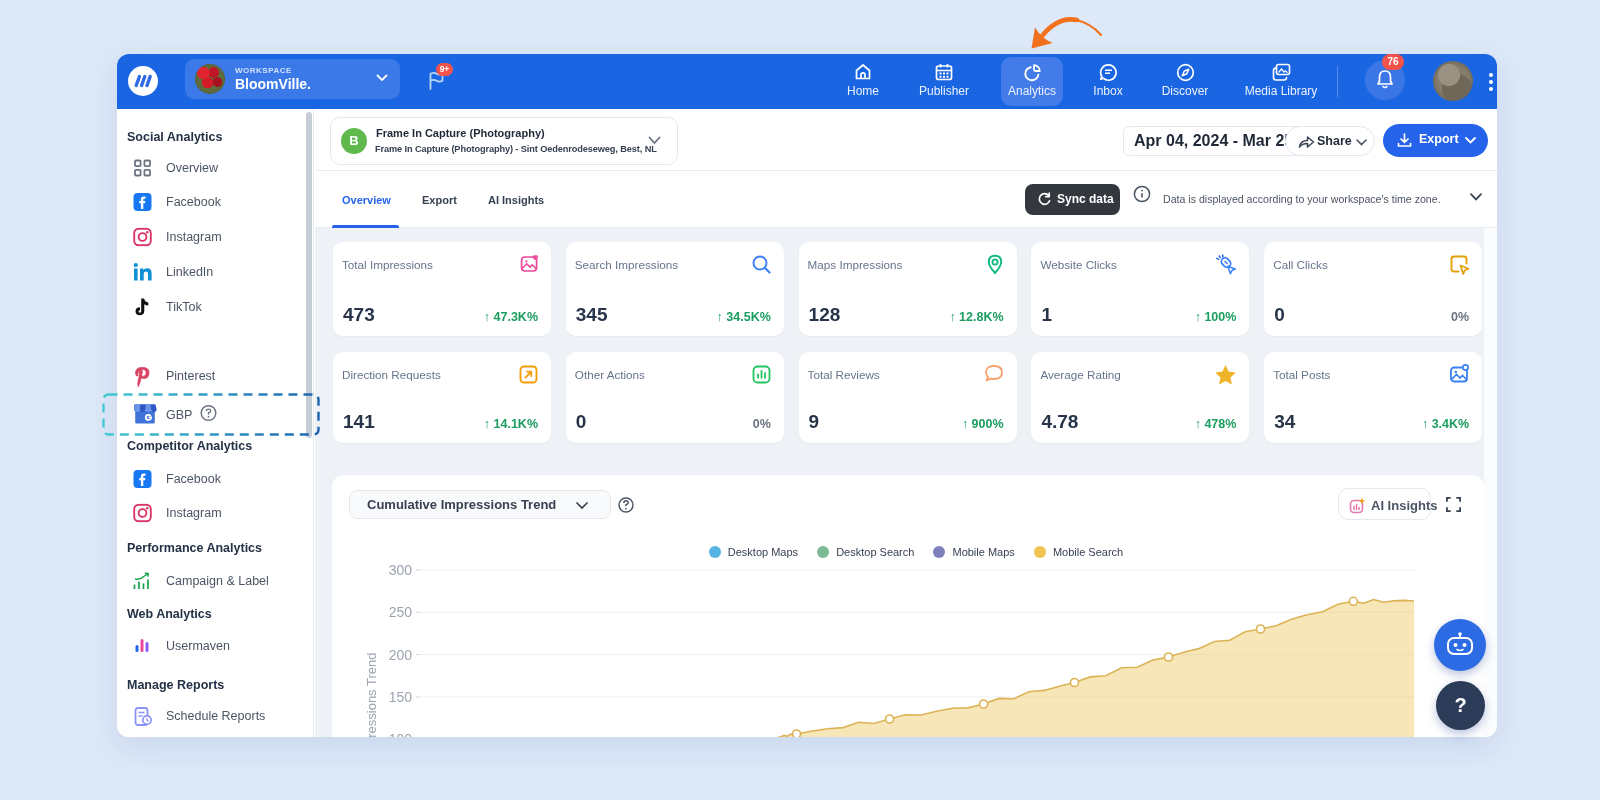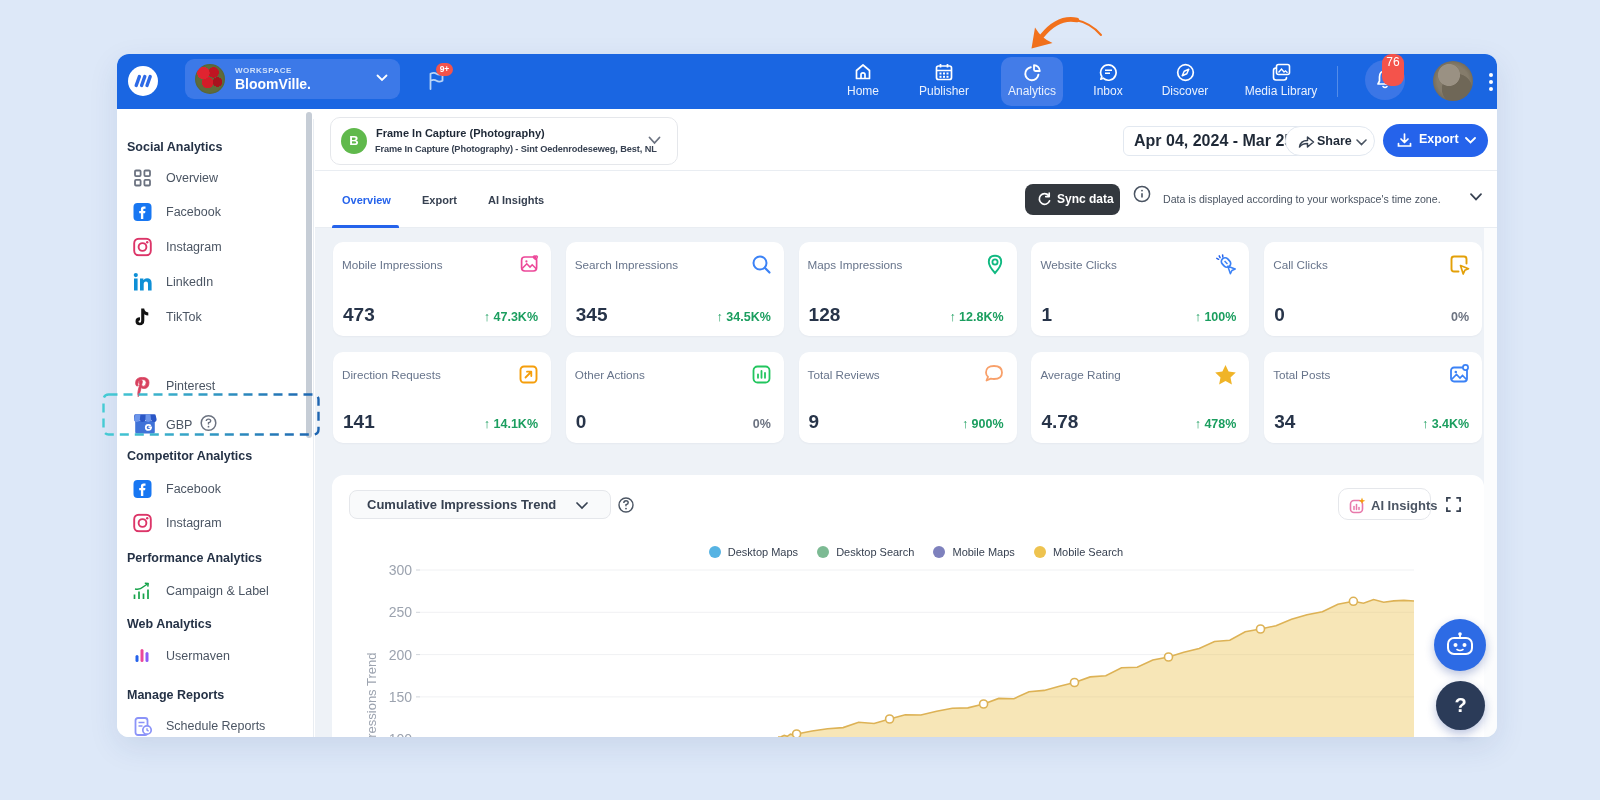--- a/index.html
+++ b/index.html
@@ -16,27 +16,27 @@
 .wsname { position:absolute; left:50px; top:17px; font-size:14px; color:#fff; font-weight:bold; }
 .wschev { position:absolute; right:12px; top:15px; }
 .flagwrap { position:absolute; left:311px; top:17px; }
 .flagbadge { position:absolute; left:319px; top:9px; min-width:17px; height:13px; background:#f4534b; border-radius:7px; color:#fff; font-size:8.5px; font-weight:bold; text-align:center; line-height:13px; padding:0 3px; }
 .navitem { position:absolute; top:0; height:55px; text-align:center; color:#fff; }
 .navitem .ic { margin-top:9px; height:18px; }
 .navitem .lbl { font-size:12px; margin-top:3px; color:#eaf1fd; }
 .navactive { position:absolute; background:#437ce8; border-radius:10px; top:3px; height:49px; }
 .navsep { position:absolute; top:12px; width:1px; height:31px; background:rgba(255,255,255,0.25); }
 .bellwrap { position:absolute; width:40px; height:40px; border-radius:50%; background:#3b76e6; top:6px; }
-.bellbadge { position:absolute; min-width:22px; height:32px; background:#f4534b; border-radius:9px; color:#fff; font-size:12px; font-weight:normal; text-align:center; line-height:16px; top:-6px; left:17px; }
+.bellbadge { position:absolute; min-width:22px; height:16px; background:#f4534b; border-radius:9px; color:#fff; font-size:10px; font-weight:bold; text-align:center; line-height:16px; top:-6px; left:17px; }
 .useravatar { position:absolute; width:40px; height:40px; border-radius:50%; top:7px;
   background:radial-gradient(circle at 40% 35%, #9a9183 0 30%, rgba(0,0,0,0) 32%),radial-gradient(circle at 60% 70%, #6f6757 0 40%, rgba(0,0,0,0) 42%),radial-gradient(circle at 50% 50%, #857c6b 0 55%, #57503f 100%); }
 .kebab { position:absolute; top:19px; }
 .kebab span { display:block; width:4px; height:4px; border-radius:50%; background:#fff; margin-bottom:3px; }
 
-.sidebar { position:absolute; left:0; top:65px; width:197px; height:628px; background:#fff; border-right:1px solid #e9edf2; }
+.sidebar { position:absolute; left:0; top:55px; width:197px; height:628px; background:#fff; border-right:1px solid #e9edf2; }
 .sbheader { position:absolute; left:10px; font-size:12.5px; font-weight:bold; color:#253246; }
 .sbitem { position:absolute; left:0; width:197px; height:34px; }
 .sbitem .sic { position:absolute; left:16px; top:50%; transform:translateY(-50%); width:19px; height:19px; }
 .sbitem .slbl { position:absolute; left:49px; top:50%; transform:translateY(-50%); font-size:12.5px; color:#4b5563; }
 .scrollbar { position:absolute; left:189px; top:58px; width:6px; height:326px; border-radius:3px; background:#c6cdd6; }
 
 .main { position:absolute; left:198px; top:55px; width:1182px; height:628px; background:#eef2f7; }
 .strip1 { position:absolute; left:0; top:0; width:1182px; height:62px; background:#fff; border-bottom:1px solid #e9edf2; }
 .bizcard { position:absolute; left:15px; top:8px; width:348px; height:48px; border:1px solid #e5e7eb; border-radius:10px; background:#fff; }
 .bizb { position:absolute; left:10px; top:10px; width:26px; height:26px; border-radius:50%; background:#60b94c; color:#fff; font-weight:bold; font-size:13px; text-align:center; line-height:26px; }
@@ -349,21 +349,21 @@
           <circle cx="9" cy="5.6" r="0.9" fill="#4b5563"></circle>
         </svg>
       <div class="tzinfo">Data is displayed according to your workspace's time zone.</div>
       <svg style="position:absolute;left:1155px;top:22px;" width="12" height="8" viewBox="0 0 12 8">
           <path d="M1 1.2 L6 6.4 L11 1.2" stroke="#374151" stroke-width="1.7" fill="none" stroke-linecap="round"></path>
         </svg>
     </div>
     <div style="position:absolute;left:1169px;top:119px;width:13px;height:509px;background:#fbfcfd;"></div>
     <div id="cards">
         <div class="card" style="left:18px;top:133px;width:218px;height:94px;">
-      <div class="ctitle">Mobile Impressions</div>
+      <div class="ctitle">Total Impressions</div>
       <div class="cicon"><svg width="19" height="19" viewBox="0 0 19 19">
               <rect x="1.6" y="3" width="15" height="14" rx="3.2" fill="none" stroke="#ec4899" stroke-width="1.7"></rect>
               <path d="M2.2 14.5 L6.8 9.8 L10 13 L12.2 10.8 L16.2 14.8" fill="none" stroke="#ec4899" stroke-width="1.6"></path>
               <circle cx="6.4" cy="7.4" r="1.1" fill="#ec4899"></circle>
               <path d="M13.3 2.8 Q14.3 1.4 15.4 2.4 Q16.5 1.4 17.5 2.8 Q17.5 4.2 15.4 5.4 Q13.3 4.2 13.3 2.8 Z" fill="none" stroke="#ec4899" stroke-width="1.3"></path>
             </svg></div>
       <div class="cval">473</div>
       <div class="cpct">↑ 47.3K%</div>
         </div>
         <div class="card" style="left:250.8px;top:133px;width:218px;height:94px;">

